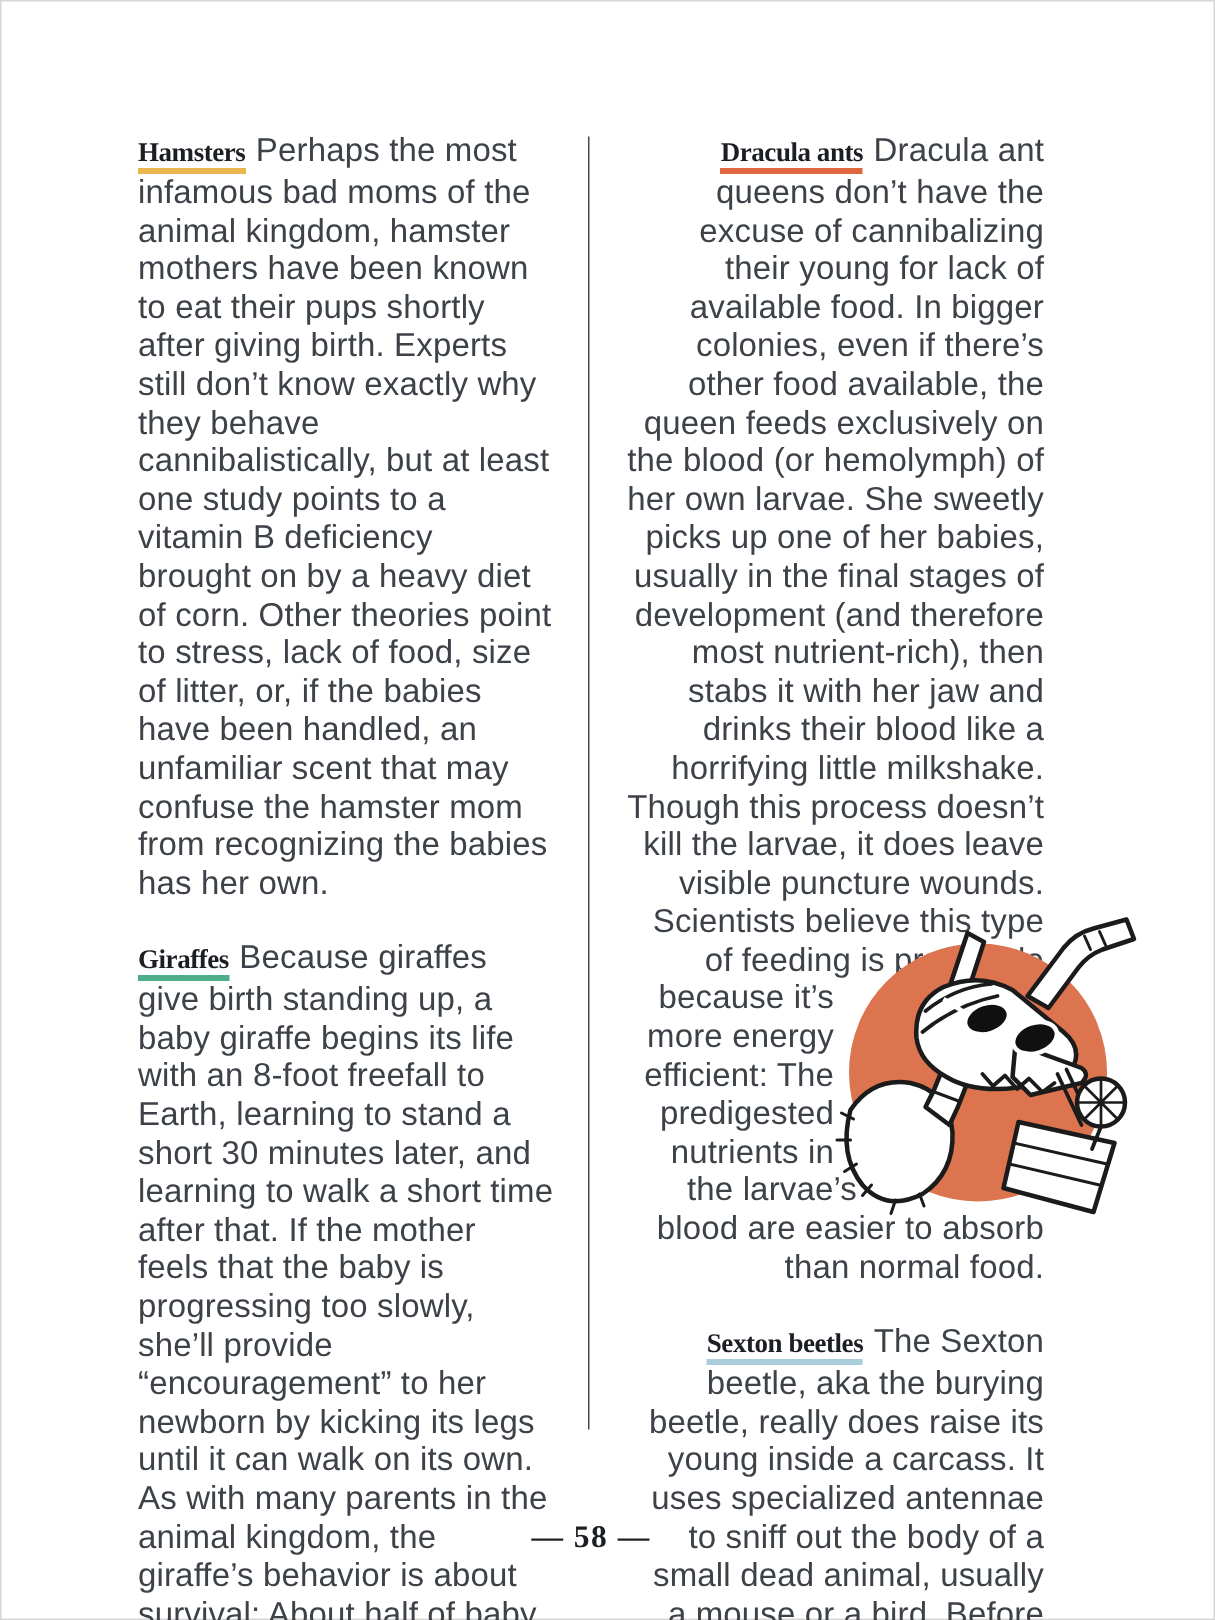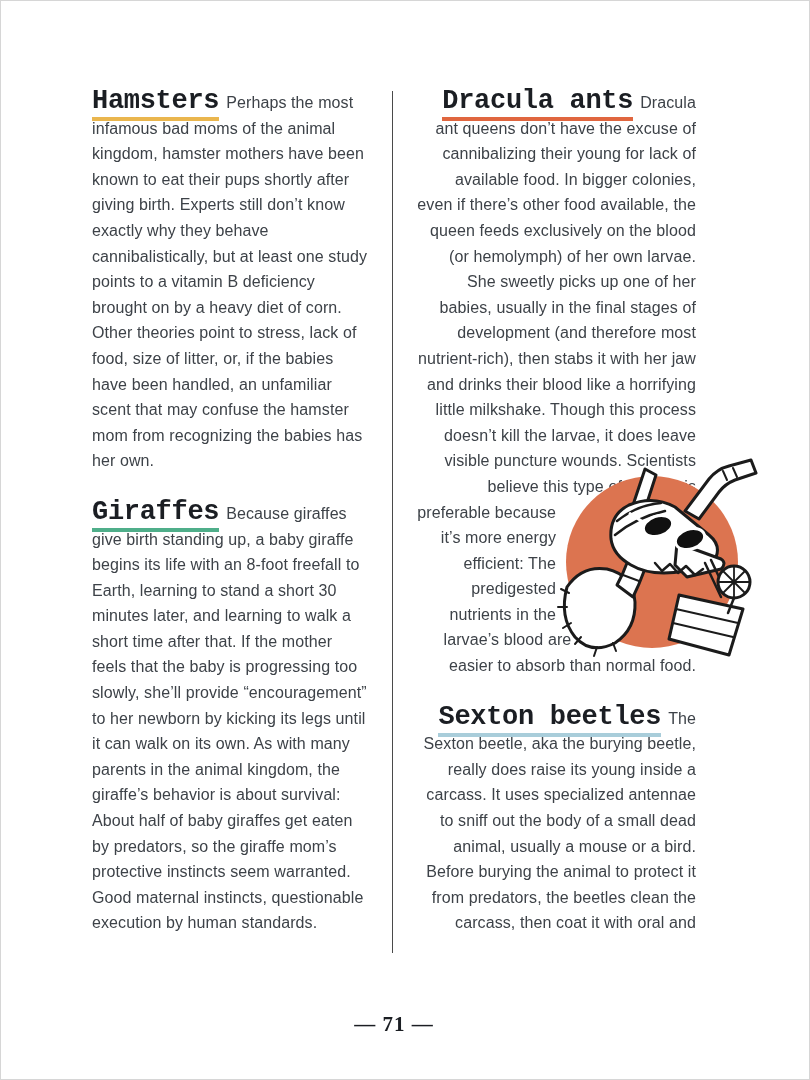--- a/index.html
+++ b/index.html
@@ -15,26 +15,26 @@
   .col { width: 277px; }
   .col-left { width: 277px; }
   .col-right { width: 279px; text-align: right; }
   .divider {
     width: 1px; height: 862px; background: #4a4a4a;
     margin: 4px 24px 0 23px; flex: none;
   }
   .section { margin: 0 0 24px 0; }
   .section.clear-top { clear: both; }
   .body-copy {
-    font-size: 16px; line-height: 25.6px; color: #3d4248;
+    font-size: 22px; line-height: 25.6px; color: #3d4248;
     letter-spacing: 0.1px;
   }
   .heading {
-    font-family: Liberation Mono, monospace;
-    font-weight: bold; font-size: 27px; color: #1b1e23;
+    font-family: Liberation Serif, serif;
+    font-weight: bold; font-size: 18px; color: #1b1e23;
     letter-spacing: -0.3px;
     border-bottom: 4px solid #ccc; padding-bottom: 1px;
     margin-right: 7px; line-height: 28px;
   }
   .illu-float {
     float: right; width: 172px; height: 170px;
     shape-outside: circle(52%); position: relative;
     margin: 4px -42px 6px 10px;
   }
   .illu-float svg { position: absolute; left: -29px; top: -31px; overflow: visible; }
@@ -99,15 +99,15 @@
               <path d="M134,84 L140,87 M106,75 L92,66" stroke="#ffffff" stroke-width="3" fill="none"></path>
             </g>
           </svg>
         </span><span class="body-copy">feeding is preferable because it’s more energy efficient: The predigested nutrients in the larvae’s blood are easier to absorb than normal food.</span></p>
 
       <p class="section clear-top"><span class="heading" style="border-bottom-color: rgb(169, 205, 218);">Sexton beetles</span><span class="body-copy">The Sexton beetle, aka the burying beetle, really does raise its young inside a carcass. It uses specialized antennae to sniff out the body of a small dead animal, usually a mouse or a bird. Before burying the animal to protect it from predators, the beetles clean the carcass, then coat it with oral and</span></p>
     </div>
 
   </div>
 
-  <div class="page-number">— 71 —</div>
+  <div class="page-number">— 58 —</div>
 
 </div>
 
 </body></html>

